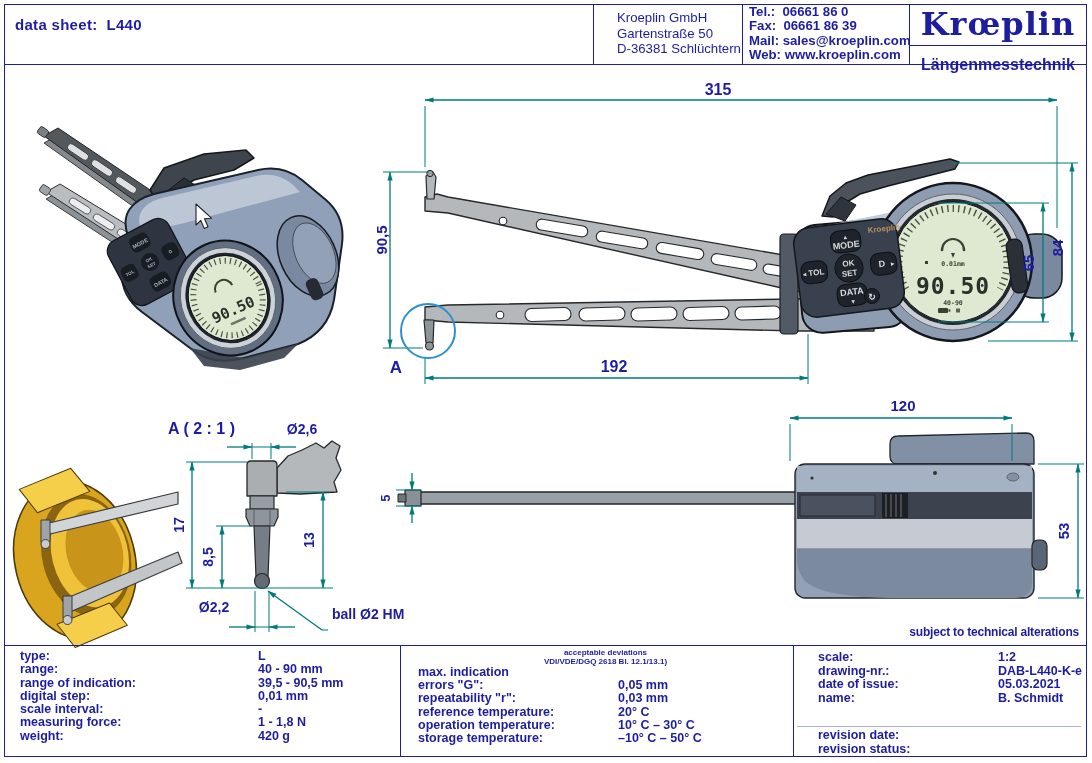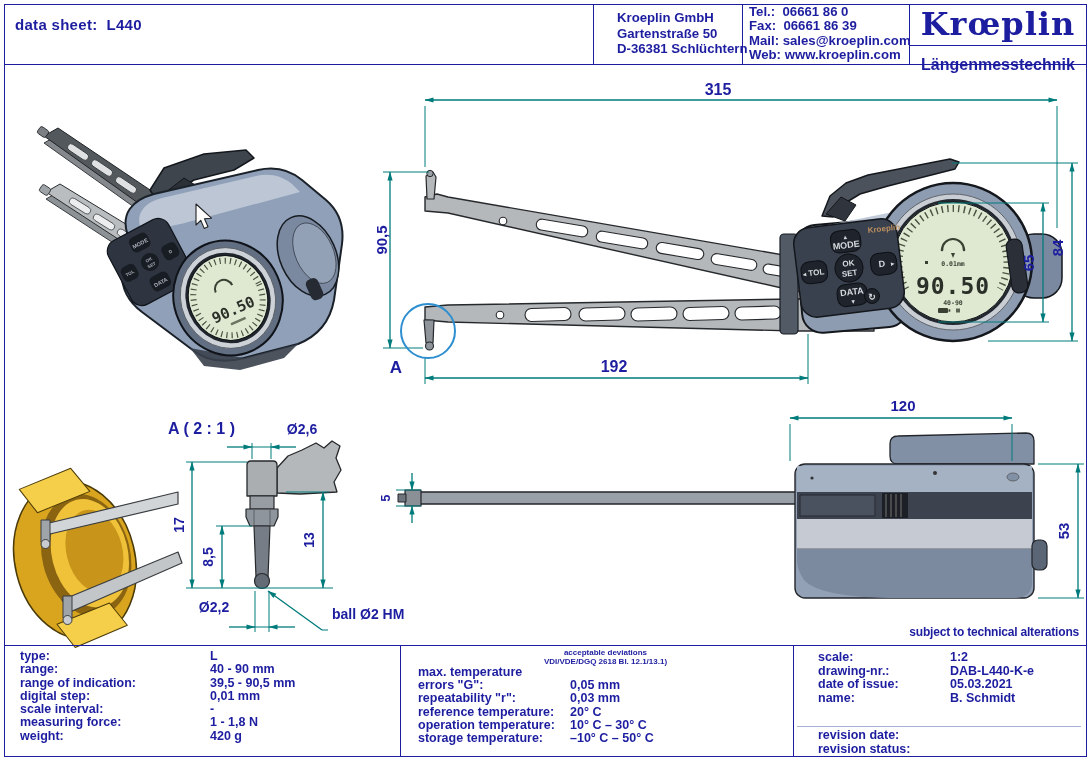--- a/index.html
+++ b/index.html
@@ -3,32 +3,32 @@
 <meta charset="utf-8">
 <style>
   html,body{margin:0;padding:0;background:#fff;}
   .stage{position:relative;width:1092px;height:763px;background:#ffffff;overflow:hidden;
          font-family:"Liberation Sans",sans-serif;color:#1d1da0;}
   .frame{position:absolute;left:4px;top:4px;width:1081px;height:751px;border:1.6px solid #1d1da0;}
   .hl{position:absolute;left:4px;width:1082px;border-top:1.6px solid #1d1da0;height:0;}
   .vl{position:absolute;width:0;border-left:1.6px solid #1d1da0;}
   .pre{white-space:pre;}
   .hdr-title{position:absolute;left:15px;top:16px;font-size:15px;font-weight:bold;letter-spacing:.3px;}
-  .hdr-address{position:absolute;left:617px;top:10px;font-size:13.2px;font-weight:bold;line-height:15.6px;}
+  .hdr-address{position:absolute;left:617px;top:10px;font-size:13.2px;font-weight:normal;line-height:15.6px;}
   .hdr-contact{position:absolute;left:749px;top:5px;font-size:13.2px;font-weight:bold;line-height:14.4px;}
   .hdr-logo{position:absolute;left:910px;top:4px;width:176px;height:60px;text-align:center;}
   .logo-brand{font-family:"DejaVu Serif",serif;font-weight:bold;font-size:32px;line-height:40px;letter-spacing:1px;}
   .logo-sub{font-size:16px;font-weight:bold;line-height:17px;margin-top:12px;}
   .logo-div{position:absolute;left:910px;top:45px;width:176px;border-top:1px solid #1d1da0;height:0;}
   .note{position:absolute;right:13px;top:625px;font-size:12px;font-weight:bold;letter-spacing:-0.2px;text-align:right;}
   .cell{position:absolute;top:646px;height:110px;font-size:12.5px;font-weight:bold;}
   .cell-left{left:4px;width:396px;padding:4px 0 0 16px;box-sizing:border-box;}
   .cell-mid{left:400px;width:393px;padding:2px 0 0 18px;box-sizing:border-box;}
   .cell-right{left:793px;width:292px;padding:5px 0 0 25px;box-sizing:border-box;}
-  .trow{display:flex;line-height:13.3px;}
+  .trow{display:flex;line-height:13.3px;gap:48px;}
   .cell-mid .trow{line-height:13.2px;}
   .cell-right .trow{line-height:13.5px;}
   .tlabel{flex:0 0 auto;}
   .cell-left .tlabel{width:190px;}
   .cell-mid .tlabel{width:152px;}
   .cell-right .tlabel{width:132px;}
   .tvalue{flex:1;}
   .dev-h{font-size:8px;line-height:9px;text-align:center;}
   .rev-block{position:absolute;left:25px;top:83px;right:0;}
   .rev-div{position:absolute;left:4px;top:80px;width:284px;border-top:1px solid #a9b0d6;height:0;}
@@ -367,21 +367,21 @@
         <span class="tvalue">420 g</span>
       </div>
     </div>
 
   <div class="cell cell-mid">
     <div class="dev-h">acceptable deviations</div>
     <div class="dev-h">VDI/VDE/DGQ 2618 Bl. 12.1/13.1)</div>
     <div>
 
         <div class="trow">
-          <span class="tlabel">max. temperature</span>
+          <span class="tlabel">max. indication</span>
           <span class="tvalue"></span>
         </div>
 
         <div class="trow">
           <span class="tlabel">errors "G":</span>
           <span class="tvalue">0,05 mm</span>
         </div>
 
         <div class="trow">
           <span class="tlabel">repeatability "r":</span>

